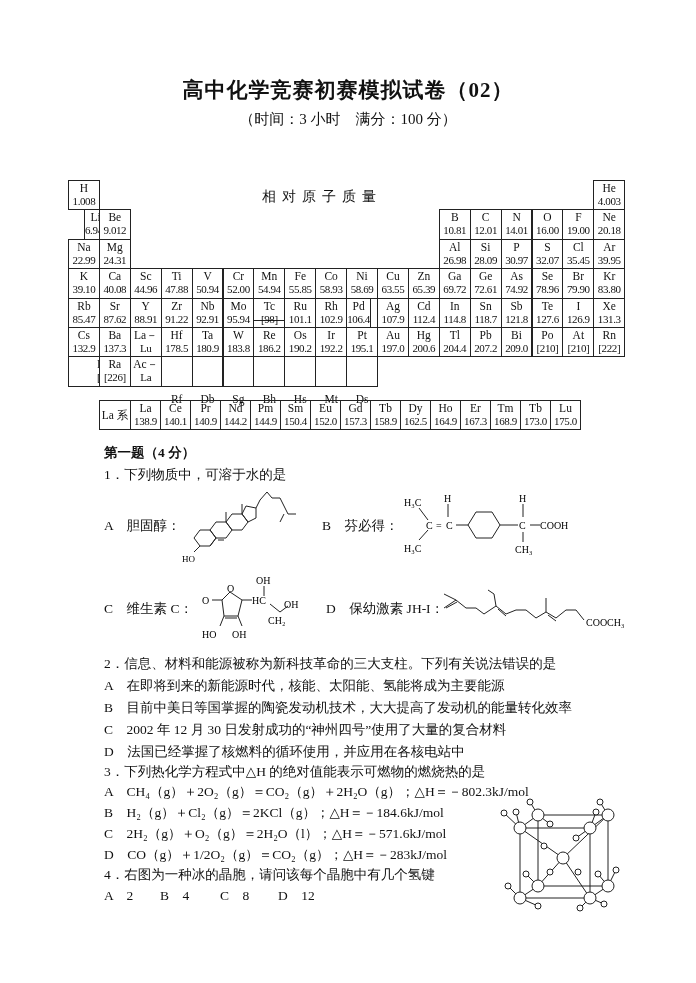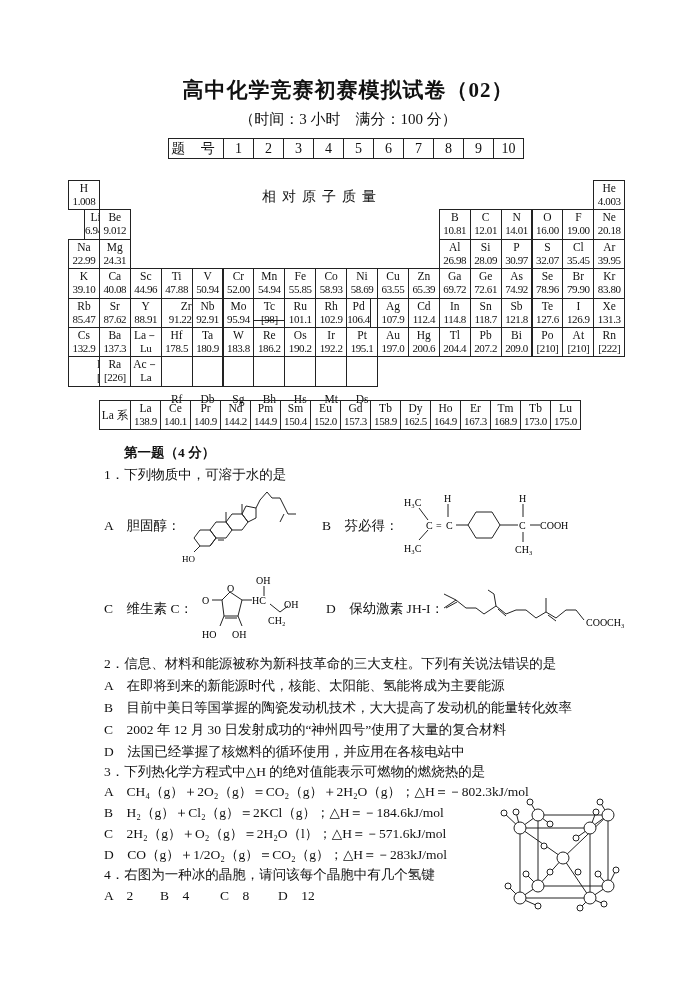--- a/index.html
+++ b/index.html
@@ -18,45 +18,32 @@
           text-align: center; font-size: 11.5px; line-height: 13px; background: #fff; }
   .cell .sym { display: block; padding-top: 1px; }
   .cell .mass { display: block; font-size: 11px; letter-spacing: -0.4px; white-space: nowrap; }
   .cell.single .sym { padding-top: 7px; margin-top: 29px; }
   .la-table { left: 99px; top: 400px; }
   .la-table td { border: 1px solid #222; text-align: center; font-size: 11.5px; line-height: 13px; padding: 0; }
   .la-table td.lbl { width: 30px; height: 28px; }
   .la-table td.el { width: 29px; }
   .la-table td .mass { display: block; font-size: 11px; letter-spacing: -0.4px; }
   .q { font-size: 13.5px; white-space: nowrap; }
-  .sec { font-weight: bold; margin-left: 20px; }
+  .sec { font-weight: bold; }
   svg { position: absolute; overflow: visible; }
   svg text { font-family: "Liberation Serif", serif; }
 </style>
 </head>
 <body>
 
 <div class="abs title">高中化学竞赛初赛模拟试卷（02）</div>
 <div class="abs subtitle">（时间：3 小时　满分：100 分）</div>
 
 <table class="abs score-table">
   <tbody>
-      <tr>
-    <td class="hdr">题 号</td>
-    <td class="num">1</td>
-    <td class="num">2</td>
-    <td class="num">3</td>
-    <td class="num">4</td>
-    <td class="num">5</td>
-    <td class="num">6</td>
-    <td class="num">7</td>
-    <td class="num">8</td>
-    <td class="num">9</td>
-    <td class="num">10</td>
-  </tr>
 </tbody>
   </table>
 
 <div class="abs pt-title">相对原子质量</div>
 <div id="ptable">
     <div class="cell" style="left: 68px; top: 180px; width: 31.9px; height: 30.4px;">
       <span class="sym">H</span>
       <span class="mass">1.008</span>
     </div>
     <div class="cell" style="left: 593.3px; top: 180px; width: 31.9px; height: 30.4px;">
@@ -204,21 +191,21 @@
       <span class="mass">85.47</span>
     </div>
     <div class="cell" style="left: 98.9px; top: 297.6px; width: 31.9px; height: 30.4px;">
       <span class="sym">Sr</span>
       <span class="mass">87.62</span>
     </div>
     <div class="cell" style="left: 129.8px; top: 297.6px; width: 31.9px; height: 30.4px;">
       <span class="sym">Y</span>
       <span class="mass">88.91</span>
     </div>
-    <div class="cell" style="left: 160.7px; top: 297.6px; width: 31.9px; height: 30.4px; text-align: right;">
+    <div class="cell" style="left: 160.7px; top: 297.6px; width: 31.9px; height: 30.4px;">
       <span class="sym">Zr</span>
       <span class="mass">91.22</span>
     </div>
     <div class="cell" style="left: 191.6px; top: 297.6px; width: 31.9px; height: 30.4px;">
       <span class="sym">Nb</span>
       <span class="mass">92.91</span>
     </div>
     <div class="cell" style="left: 222.5px; top: 297.6px; width: 31.9px; height: 30.4px;">
       <span class="sym">Mo</span>
       <span class="mass">95.94</span>

